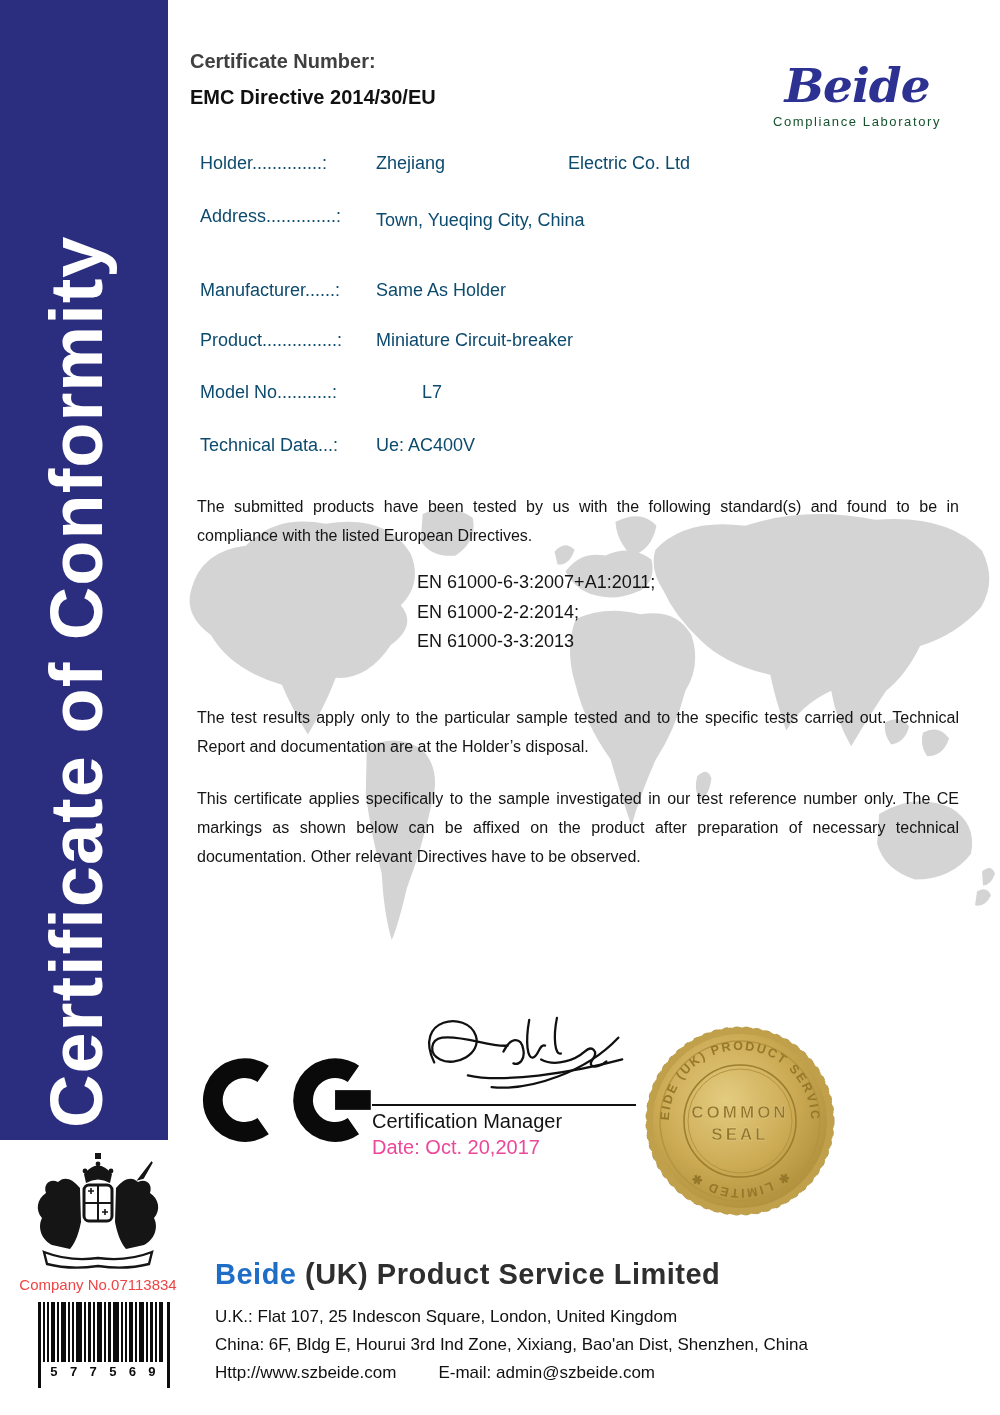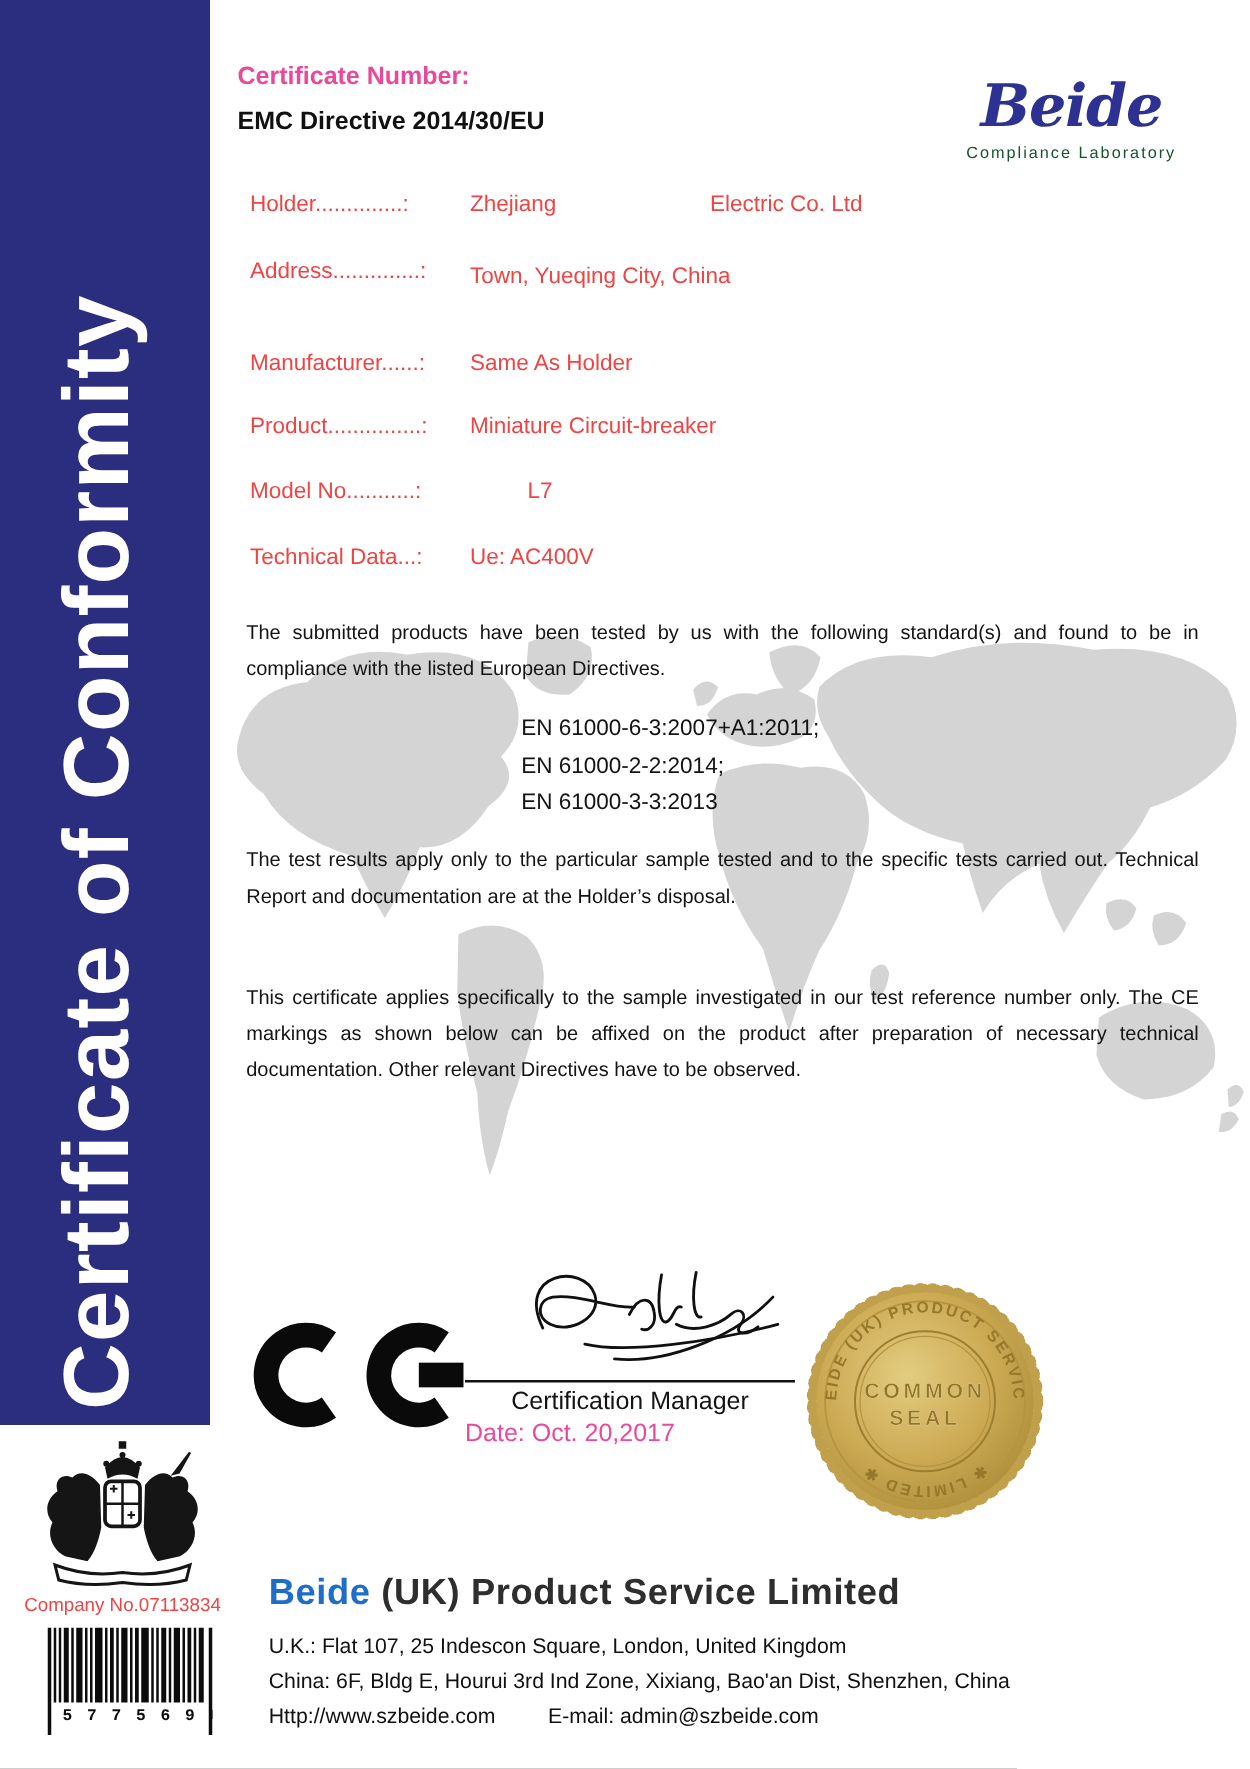--- a/index.html
+++ b/index.html
@@ -11,54 +11,54 @@
   
   .sidebar{position:absolute;left:0;top:0;width:168px;height:1140px;background:#2b2d7e;z-index:2;}
   .sidebar-title{
     position:absolute;left:34px;top:1128px;transform:rotate(-90deg);transform-origin:0 0;
     white-space:nowrap;color:#ffffff;font-size:74px;font-weight:bold;letter-spacing:1px;
   }
   
   .worldmap{position:absolute;left:186px;top:496px;width:814px;height:462px;z-index:0;pointer-events:none;}
   
   .content-layer{position:absolute;inset:0;z-index:1;}
-  .cert-no{position:absolute;left:190px;top:50px;font-size:20px;font-weight:bold;color:#ec4899;text-align:right;}
+  .cert-no{position:absolute;left:190px;top:50px;font-size:20px;font-weight:bold;color:#404040;text-align:right;}
   .cert-directive{position:absolute;left:190px;top:86px;font-size:20px;font-weight:bold;color:#111;}
   .logo{position:absolute;left:762px;top:60px;width:190px;text-align:center;}
   .logo-name{
     font-family:"DejaVu Serif","Liberation Serif",serif;font-style:italic;font-weight:bold;
     font-size:47px;color:#2d3192;line-height:52px;letter-spacing:-1px;
   }
   .logo-sub{font-size:13px;color:#14532d;letter-spacing:1.6px;margin-top:2px;white-space:nowrap;}
   
-  .row{position:absolute;left:200px;display:flex;font-size:18px;color:#ef4444;}
+  .row{position:absolute;left:200px;display:flex;font-size:18px;color:#0c4a6e;}
   .row .lbl{width:176px;flex:none;}
   .row-holder{top:153px;}
   .row-holder .v1{display:inline-block;}
   .row-holder .v2{display:inline-block;margin-left:118px;}
   .row-address{top:206px;}
   .row-address .line1{text-indent:164px;line-height:28px;}
   .row-address .line2{line-height:28px;}
   .row-manufacturer{top:280px;}
   .row-product{top:330px;}
   .row-model{top:382px;}
   .row-model .val{padding-left:46px;}
   .row-technical{top:435px;}
   
   .para{position:absolute;left:197px;width:762px;font-size:16px;line-height:29px;text-align:justify;color:#141414;}
   .p-intro{top:492px;}
   .standards{position:absolute;left:417px;top:568px;font-size:18px;line-height:29.5px;color:#141414;}
-  .p-results{top:674px;}
+  .p-results{top:703px;}
   .p-cert{top:784px;}
   
   .ce{position:absolute;left:198px;top:1053px;width:182px;height:94px;}
   .sig-block{position:absolute;left:372px;top:1008px;width:264px;}
   .sig-svg{width:264px;height:94px;display:block;}
   .sig-rule{border-top:2px solid #111;margin-top:2px;}
-  .sig-role{font-size:20px;color:#141414;margin-top:4px;text-align:center;}
+  .sig-role{font-size:20px;color:#141414;margin-top:4px;}
   .sig-date{font-size:20px;color:#ec4899;margin-top:3px;}
   .seal{position:absolute;left:645px;top:1026px;width:190px;height:190px;}
   
   .coat{position:absolute;left:28px;top:1152px;width:140px;height:120px;}
   .company-no{position:absolute;left:18px;top:1276px;width:160px;text-align:center;font-size:15px;color:#ef4444;}
   .barcode{position:absolute;left:38px;top:1302px;width:132px;height:92px;}
   .footer-text{position:absolute;left:215px;top:1258px;width:760px;}
   .footer-company{font-size:29px;color:#2e2e2e;font-weight:600;letter-spacing:.5px;}
   .footer-company .blue{color:#1e6ec8;}
   .footer-addr{font-size:17px;line-height:28px;color:#101010;margin-top:12px;}

